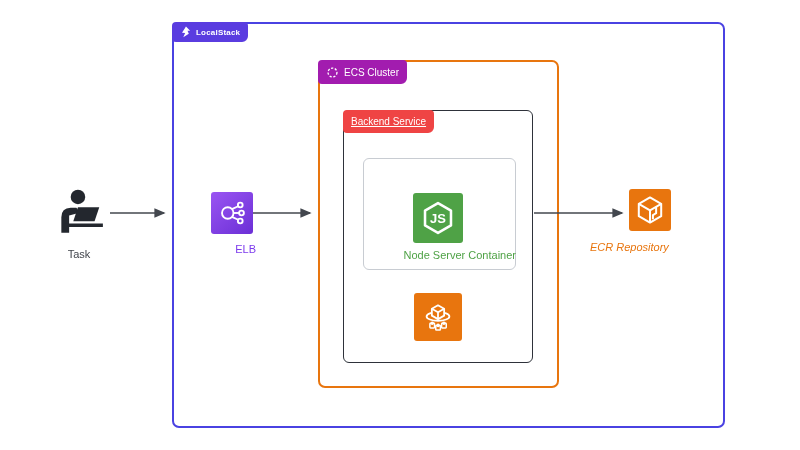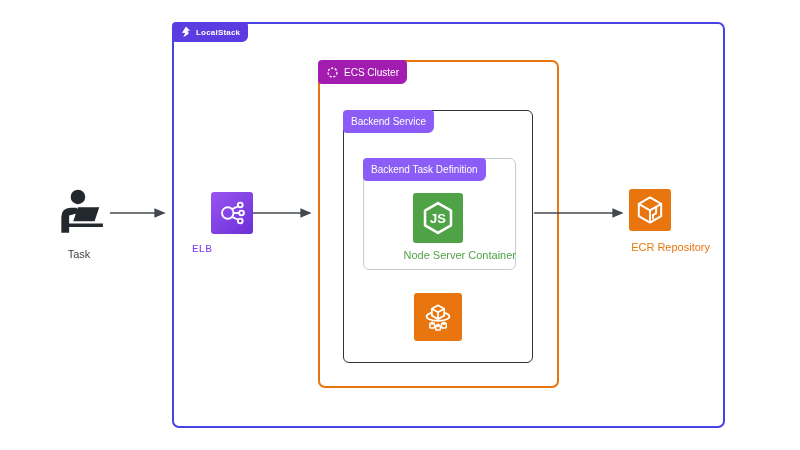--- a/index.html
+++ b/index.html
@@ -8,36 +8,36 @@
   .box{position:absolute;box-sizing:border-box;background:transparent;}
   .localstack-box{left:172px;top:22px;width:553px;height:406px;border:2px solid #4a42e2;border-radius:7px;}
   .ecs-box{left:318px;top:60px;width:241px;height:328px;border:2px solid #e8750e;border-radius:7px;}
   .bs-box{left:343px;top:110px;width:190px;height:253px;border:1.5px solid #2e323a;border-radius:6px;}
   .btd-box{left:363px;top:158px;width:153px;height:112px;border:1.5px solid #c8ccd2;border-radius:6px;}
 
   .badge{position:absolute;display:flex;align-items:center;gap:5px;color:#ffffff;
          border-radius:4px 4px 6px 4px;padding:0 8px;box-sizing:border-box;white-space:nowrap;}
   .ls-badge{left:172px;top:22px;height:20px;background:#5a3ce0;font-size:8px;font-weight:bold;letter-spacing:.2px;}
   .ecs-badge{left:318px;top:60px;height:24px;background:#a21caf;font-size:10px;}
-  .dark-badge{background:#8b5cf6;height:23px;font-size:10px;}
+  .dark-badge{background:#ef4444;height:23px;font-size:10px;text-decoration:underline;}
   .bs-badge{left:343px;top:110px;}
   .btd-badge{left:363px;top:158px;}
 
   .icon-tile{position:absolute;display:flex;align-items:center;justify-content:center;border-radius:3px;}
   .elb-tile{left:211px;top:192px;width:42px;height:42px;background:linear-gradient(140deg,#9a55f2 0%,#6b2fd6 100%);}
   .node-tile{left:413px;top:193px;width:50px;height:50px;background:#4fa246;}
   .ecssvc-tile{left:414px;top:293px;width:48px;height:48px;background:#e8750e;}
   .ecr-tile{left:629px;top:189px;width:42px;height:42px;background:#e8750e;}
 
   .node-label{position:absolute;left:363px;top:249px;width:153px;text-align:right;
               color:#4fa246;font-size:11px;}
-  .elb-label{position:absolute;left:192px;top:243px;width:80px;text-align:left;
-             color:#7c3aed;font-size:11px;font-family:Liberation Mono, monospace;}
-  .ecr-label{position:absolute;left:590px;top:241px;width:120px;text-align:right;
-             color:#e8750e;font-size:11px;}
+  .elb-label{position:absolute;left:176px;top:243px;width:80px;text-align:right;
+             color:#7c3aed;font-size:11px;}
+  .ecr-label{position:absolute;left:590px;top:241px;width:120px;text-align:left;
+             color:#e8750e;font-size:11px;font-style:italic;}
   .user-label{position:absolute;left:48px;top:248px;width:62px;text-align:center;
               color:#41454c;font-size:11px;}
   .user-wrap{position:absolute;left:52px;top:188px;width:54px;height:50px;}
   .arrow-layer{position:absolute;left:0;top:0;width:800px;height:450px;pointer-events:none;}
 </style>
 </head>
 <body>
 
 <div class="canvas">
 
@@ -68,23 +68,20 @@
     <svg width="13" height="13" viewBox="0 0 14 14">
       <circle cx="7" cy="7" r="4.8" fill="none" stroke="#ffffff" stroke-width="1.4" stroke-dasharray="2.4 1.7"></circle>
     </svg>
     <span>ECS Cluster</span>
   </div>
 
   <div class="badge dark-badge bs-badge">
     <span>Backend Service</span>
   </div>
 
-  <div class="badge dark-badge btd-badge">
-    <span>Backend Task Definition</span>
-  </div>
 
   <div class="user-wrap">
     <svg width="54" height="50" viewBox="0 0 52 48">
       <circle cx="25" cy="8.5" r="7" fill="#23272e"></circle>
       <path d="M9,43 L9,28 Q9,19.5 18,19 L23.5,19 Q26,21.5 23.8,24.5 L16.5,26.5 L16.5,43 Z" fill="#23272e"></path>
       <path d="M25,18.5 L45.5,18.5 L41,32 L20.5,32 Z" fill="#23272e"></path>
       <path d="M12,34 L49,34 L49,37.6 L12,37.6 Z" fill="#23272e"></path>
     </svg>
   </div>
   <div class="user-label">Task</div>

